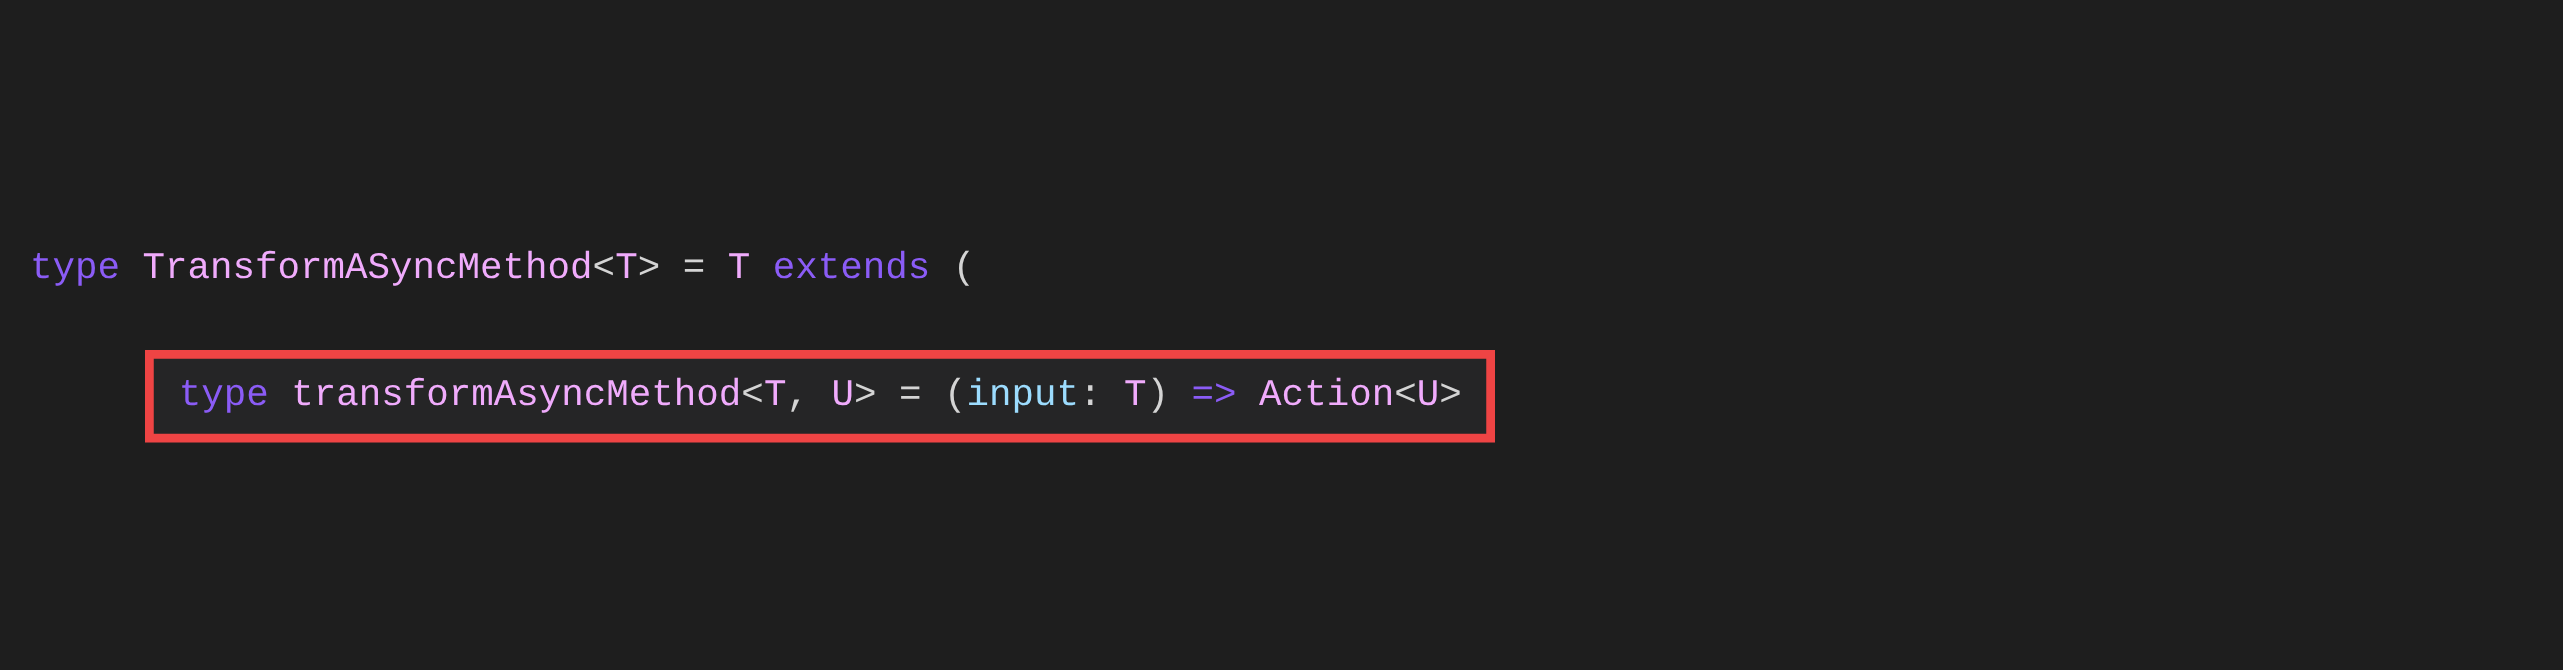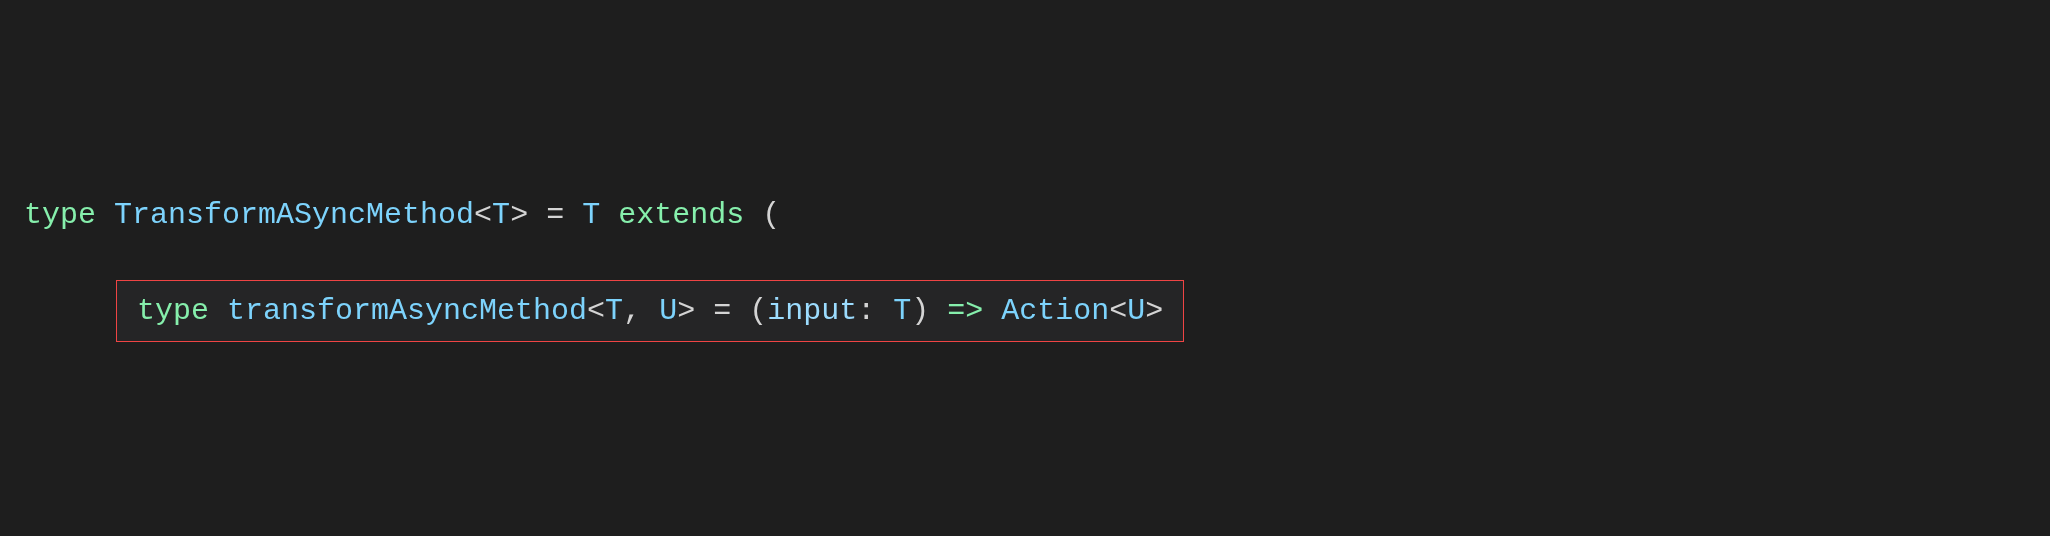--- a/index.html
+++ b/index.html
@@ -22,31 +22,31 @@
     position: absolute;
     left: 0;
     top: 0;
     bottom: 0;
     width: 1px;
     background: #404040;
   }
   .ig1 { left: 0px; }
 
   
-  .kw   { color: #86efac; }   
-  .type { color: #7dd3fc; }   
+  .kw   { color: #8b5cf6; }   
+  .type { color: #f0abfc; }   
   .prop { color: #9cdcfe; }   
   .punc { color: #d4d4d4; }
 
   .hover-widget {
     position: absolute;
     top: 280px;
     left: 116px;
     background: #252526;
-    border: 1px solid #ef4444;
+    border: 7px solid #ef4444;
     padding: 8px 20px;
     white-space: pre;
     font-size: 30px;
     line-height: 44px;
     z-index: 10;
   }
 </style>
 </head>
 <body>
 

